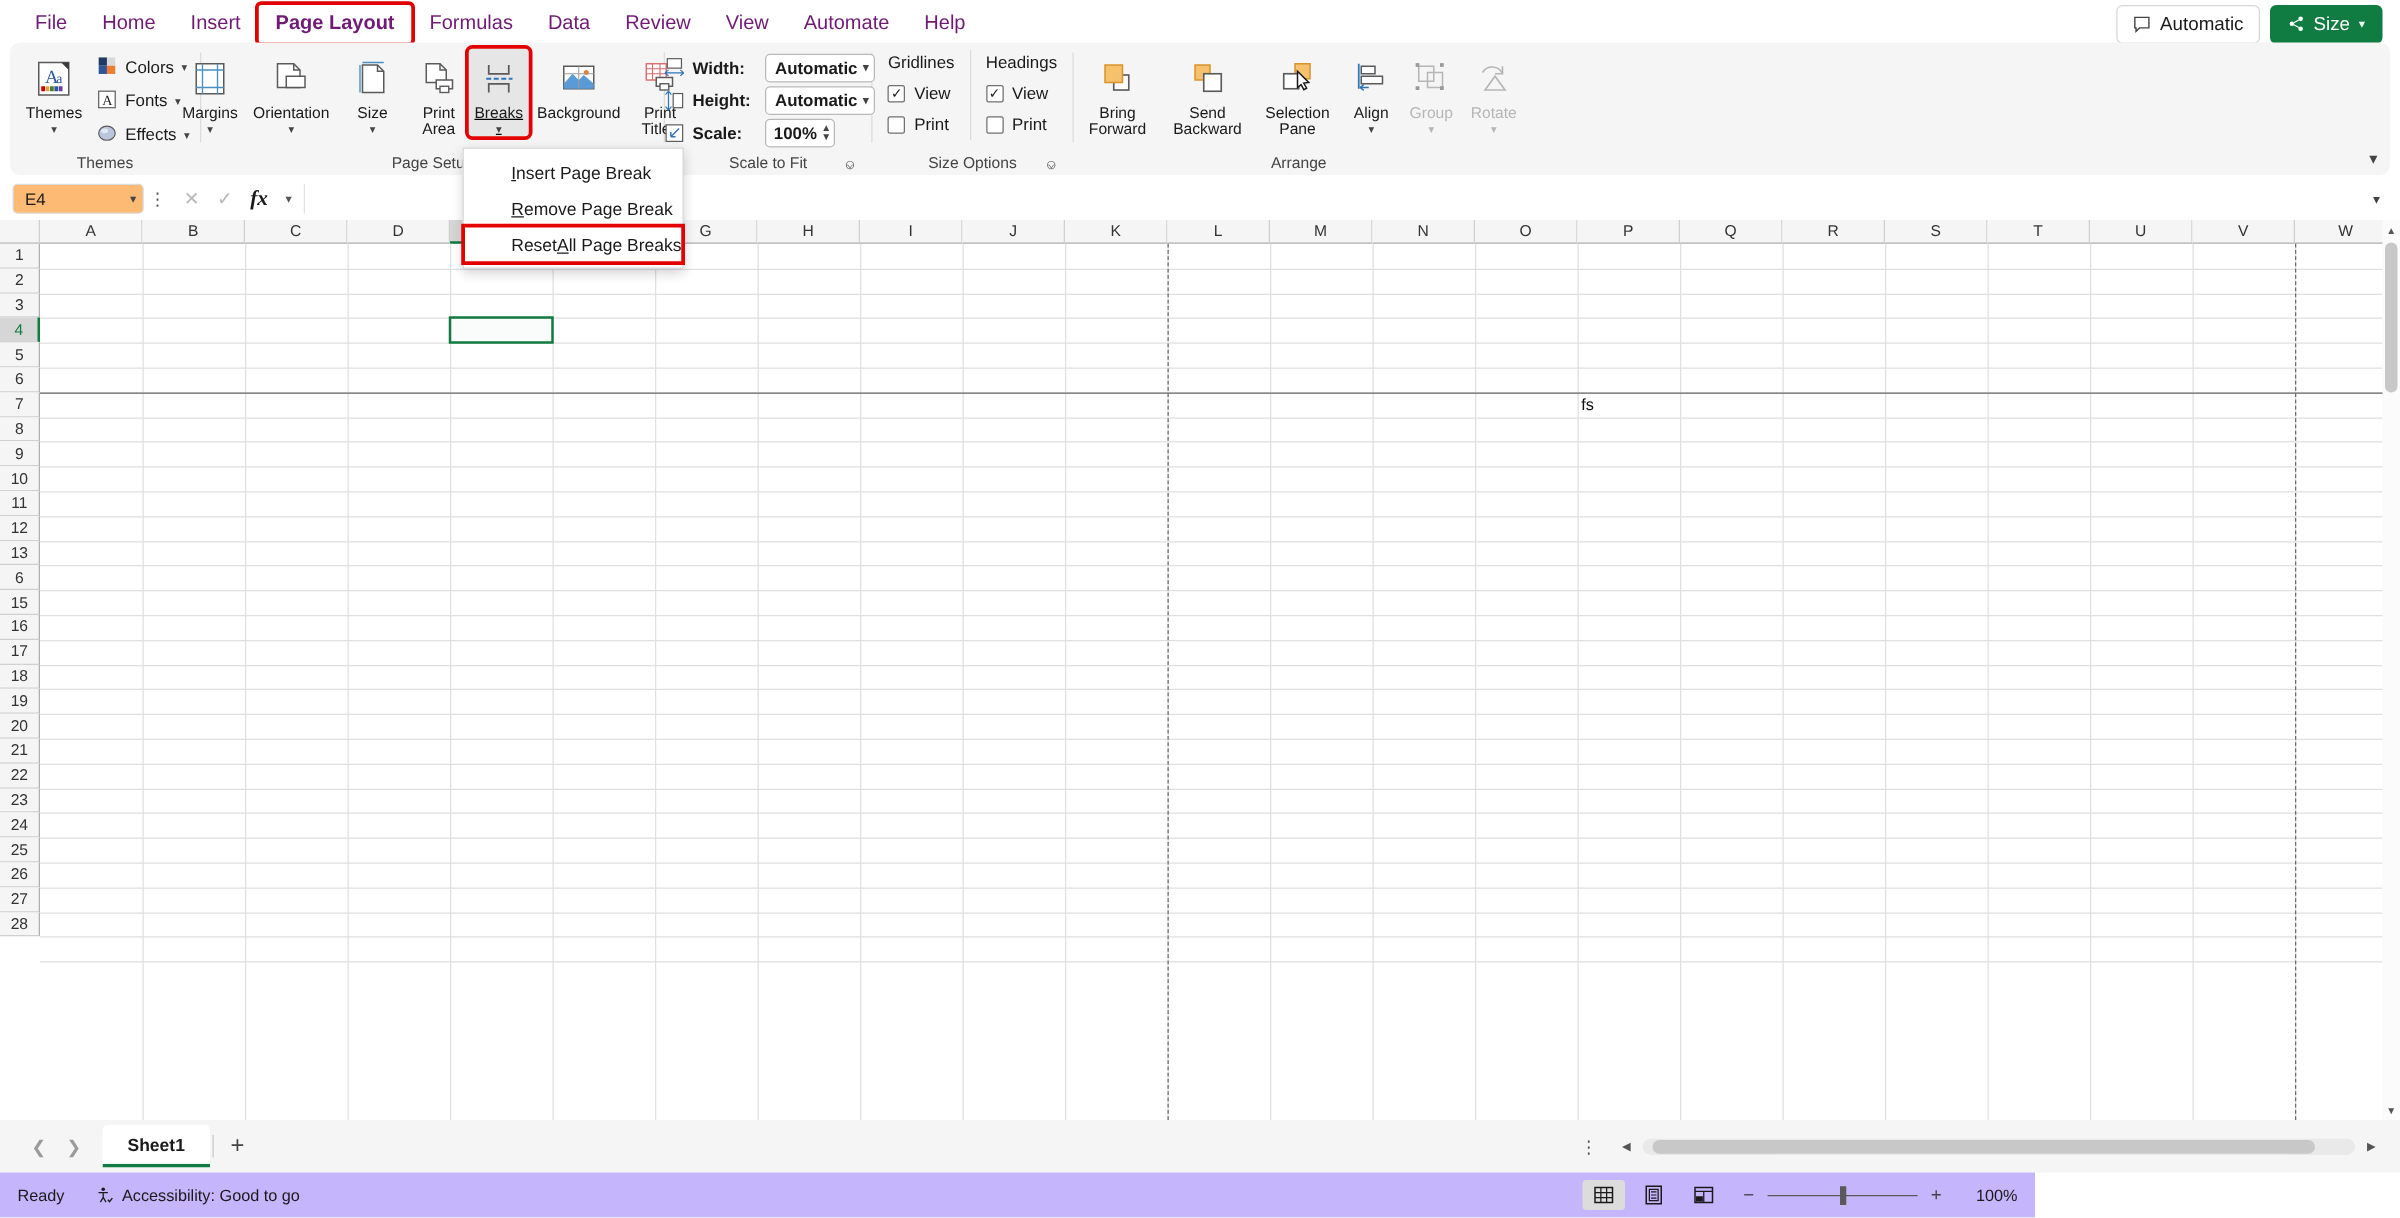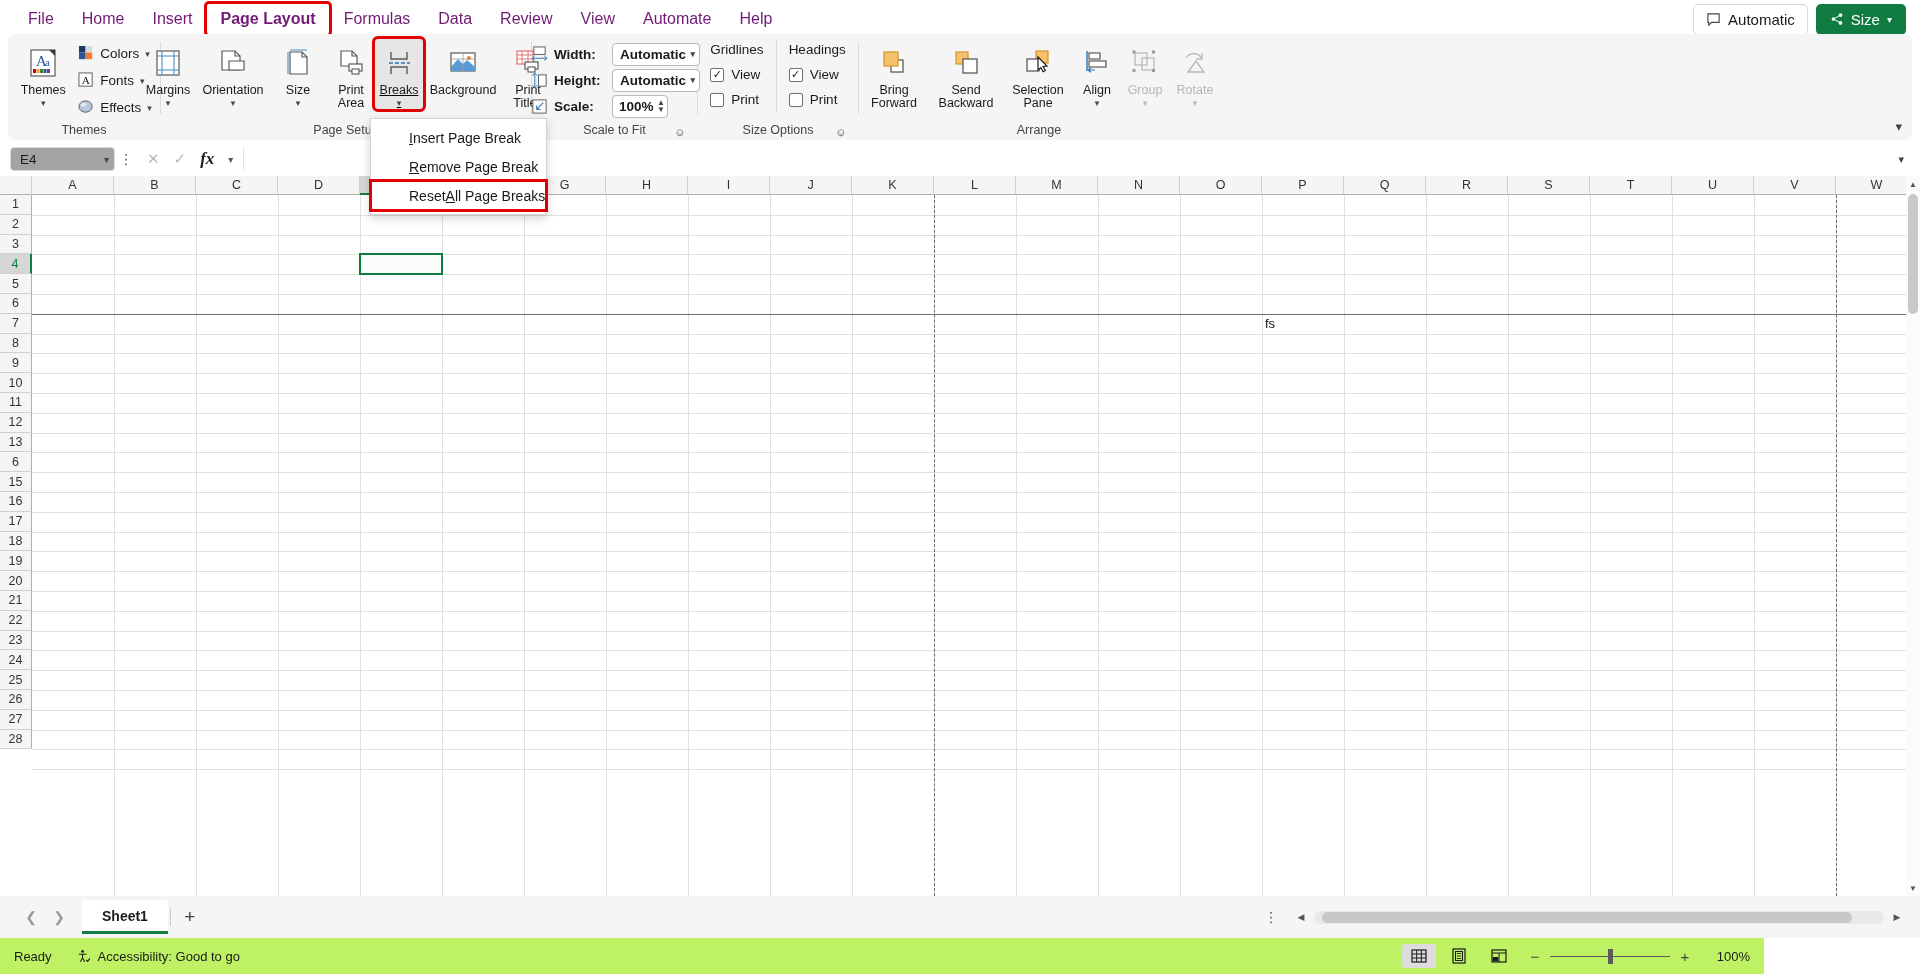--- a/index.html
+++ b/index.html
@@ -121,21 +121,21 @@
   }
   .dd-item u { text-decoration: underline; }
   .dd-item.boxed { outline: 3px solid #e30000; outline-offset: -1px; }
 
   
   .fbar {
     position: absolute; top: 142px; left: 0; width: 1920px; height: 34px;
     background: #fff; display: flex; align-items: center; padding: 0 10px;
   }
   .namebox {
-    width: 105px; height: 24px; border: 1px solid #dadada; border-radius: 4px; background: #a3a3a3;
+    width: 105px; height: 24px; border: 1px solid #dadada; border-radius: 4px; background: #fdba74;
     display: flex; align-items: center; padding: 0 5px 0 9px; font-size: 13.5px; color: #1a1a1a;
   }
   .namebox .chev { margin-left: auto; font-size: 10px; color: #444; }
   .fb-dots { width: 22px; text-align: center; color: #555; font-size: 14px; letter-spacing: 0; }
   .fb-icons { display: flex; align-items: center; gap: 14px; padding: 0 10px; }
   .fb-icons span { font-size: 15px; color: #b9b9b9; }
   .fb-icons .fx { color: #1a1a1a; font-family: "Liberation Serif", serif; font-style: italic; font-size: 17px; font-weight: bold; }
   .fb-icons .fxchev { font-size: 10px; color: #555; }
   .fb-input {
     flex: 1; height: 24px; border: none; border-left: 1px solid #e2e2e2;
@@ -191,22 +191,22 @@
   .tab-sep { width: 1px; height: 18px; background: #c9c9c9; margin: 0 2px; }
   .tab-add { width: 34px; height: 30px; display: flex; align-items: center; justify-content: center; font-size: 19px; color: #444; }
   .tab-right { margin-left: auto; display: flex; align-items: center; gap: 6px; padding-right: 8px; }
   .hscroll { width: 570px; height: 13px; background: #e9e9e9; border-radius: 7px; position: relative; }
   .hs-thumb { position: absolute; left: 8px; top: 1px; width: 530px; height: 11px; background: #c8c8c8; border-radius: 6px; }
   .hs-arrow { font-size: 9px; color: #555; width: 14px; text-align: center; }
   .tab-dots { font-size: 14px; color: #555; padding: 0 10px; }
 
   
   .statusbar {
-    position: absolute; left: 0; top: 938px; width: 1764px; height: 36px;
-    background: #bef264; display: flex; align-items: center; padding: 0 14px;
+    position: absolute; left: 0; top: 938px; width: 1628px; height: 36px;
+    background: #c4b5fd; display: flex; align-items: center; padding: 0 14px;
     font-size: 13px; color: #1a1a1a;
   }
   .sb-left { display: flex; align-items: center; gap: 24px; }
   .sb-acc { display: flex; align-items: center; gap: 7px; }
   .sb-right { margin-left: auto; display: flex; align-items: center; gap: 6px; }
   .view-btn { width: 34px; height: 24px; display: flex; align-items: center; justify-content: center; border-radius: 3px; }
   .view-btn.active { background: #dcdcdc; }
   .zoom-slider { display: flex; align-items: center; gap: 8px; padding: 0 6px; }
   .zs-track { width: 120px; height: 1px; background: #5a5a5a; position: relative; }
   .zs-thumb { position: absolute; left: 58px; top: -7px; width: 5px; height: 15px; background: #5a5a5a; }

